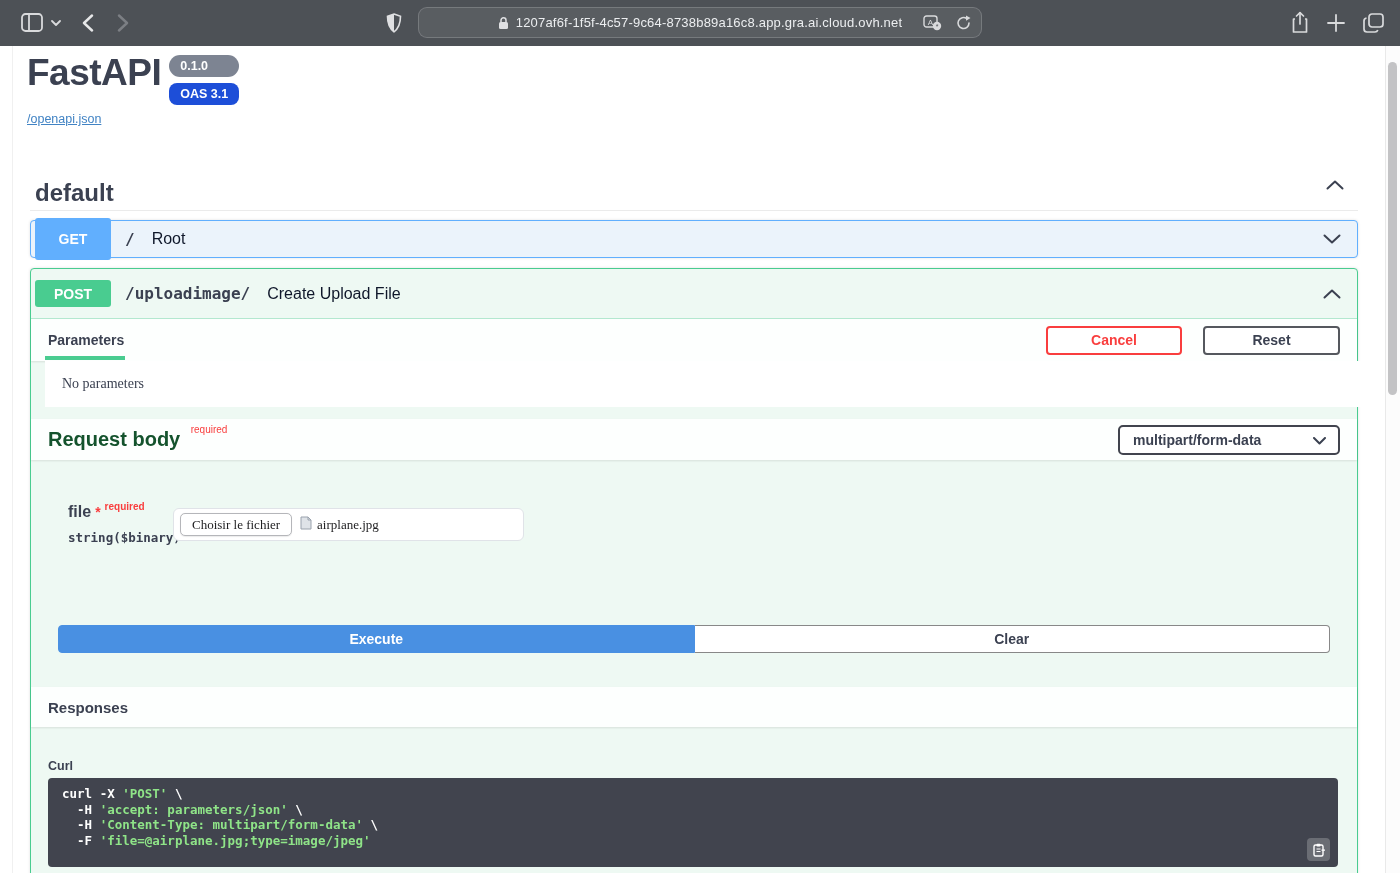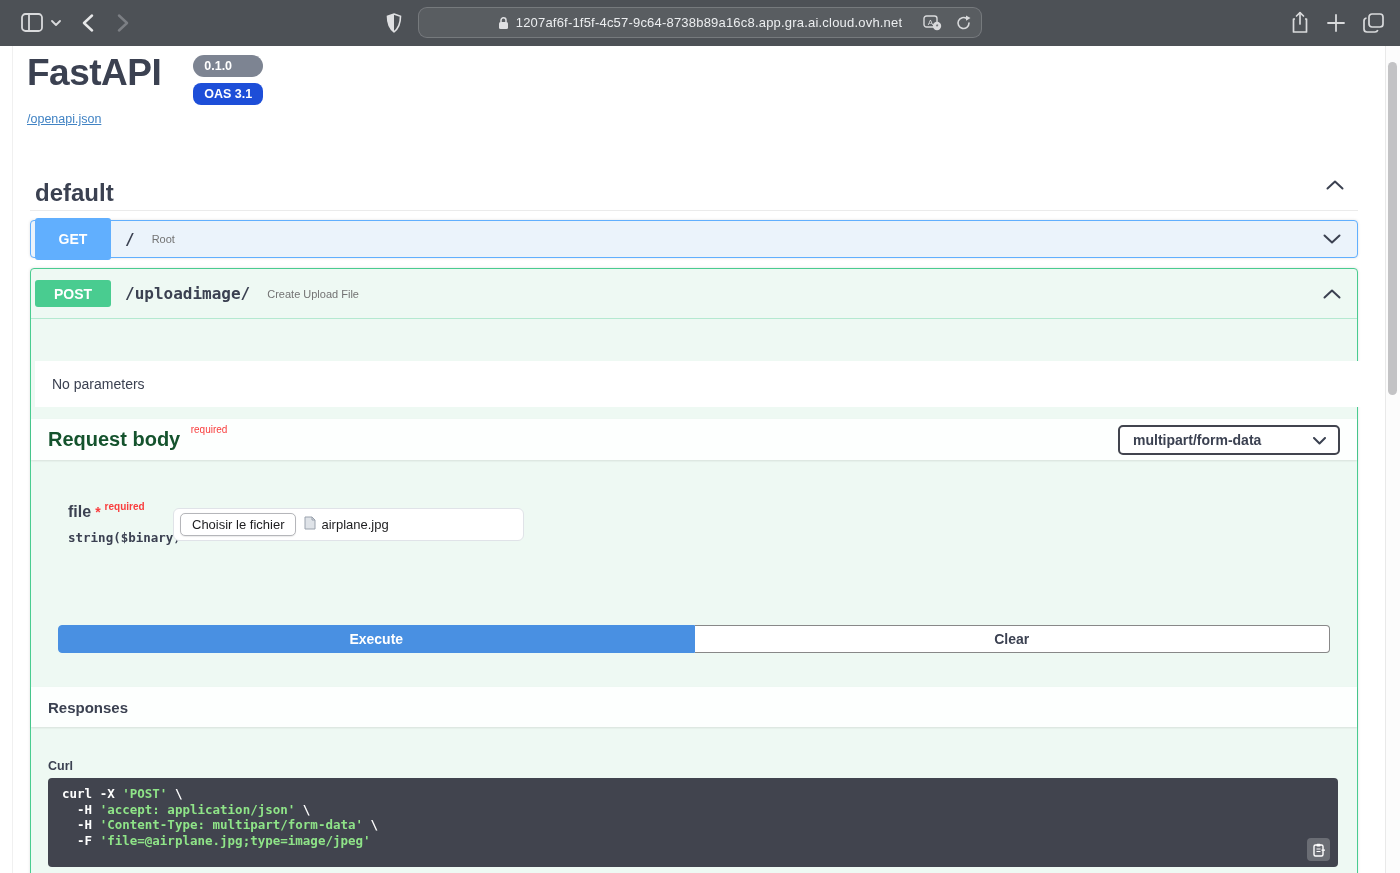--- a/index.html
+++ b/index.html
@@ -18,21 +18,21 @@
   .url-right { position:absolute; right:10px; top:0; height:100%; display:flex; align-items:center; gap:14px; }
 
   
   .page { position:absolute; left:0; top:46px; width:1400px; height:827px; background:#fff; overflow:hidden; }
   .left-edge { position:absolute; left:12px; top:0; bottom:0; width:1px; background:rgba(0,0,0,.06); }
   .scroll-track { position:absolute; right:0; top:0; bottom:0; width:15px; background:#fcfcfc; border-left:1px solid #e9e9e9; }
   .scroll-thumb { position:absolute; right:3px; top:16px; width:9px; height:333px; background:#c3c3c5; border-radius:5px; }
 
   
   .info { position:absolute; left:27px; top:6px; }
-  .title-row { display:flex; align-items:flex-start;gap:24px; }
+  .title-row { display:flex; align-items:flex-start; }
   .api-title { font-size:37px; font-weight:bold; color:#3b4151; line-height:42px; letter-spacing:-.5px; }
   .badges { display:flex; gap:6px; margin-left:8px; margin-top:3px;flex-direction:column; }
   .pill { border-radius:57px; padding:3px 11px; font-size:12.5px; font-weight:bold; color:#fff; line-height:16px; }
   .pill-version { background:#7d8492; }
   .pill-oas { background:#1d4ed8;border-radius:8px; }
   .spec-link { display:inline-block; margin-top:7px; font-size:12.5px; color:#4183c4; text-decoration:underline; cursor:pointer; }
 
   
   .tag-row { position:absolute; left:30px; top:114px; width:1328px; height:51px;
              border-bottom:1px solid #ebebeb; display:flex; align-items:center; justify-content:space-between;
@@ -48,59 +48,59 @@
   .opblock-post { top:222px; height:640px; background:#eef9f3; border:1px solid #49cc90;
                   box-shadow:0 0 3px rgba(0,0,0,.12); }
   .summary { display:flex; align-items:center; padding:0 16px 0 4px; cursor:pointer; }
   .summary-get { height:36px; }
   .summary-post { height:50px; border-bottom:1px solid rgba(73,204,144,.35); }
   .method-badge { width:76px; height:27px; border-radius:3px; color:#fff; font-weight:bold; font-size:14px;
                   display:flex; align-items:center; justify-content:center; }
   .badge-get { background:#61affe; height:42px; }
   .badge-post { background:#49cc90; }
   .op-path { font-family:"DejaVu Sans Mono", monospace; font-weight:bold; font-size:16px; color:#3b4151; margin-left:14px; }
-  .op-desc { font-size:11px; color:#737373; margin-left:17px; }
+  .op-desc { font-size:16px; color:#0f172a; margin-left:17px; }
   .summary .spacer { flex:1; }
 
   
   .sec-header { position:absolute; left:0; width:100%; background:rgba(255,255,255,.88);
                 box-shadow:0 1px 2px rgba(0,0,0,.10); display:flex; align-items:center;
                 justify-content:space-between; padding:0 17px; }
   .sh-params { top:50px; height:42px; }
   .sh-reqbody { top:150px; height:41px; }
   .sh-responses { top:418px; height:40px; }
 
   .tab-param { position:relative; font-size:14px; font-weight:bold; color:#3b4151; padding-bottom:0; cursor:pointer; }
   .tab-param .underline { position:absolute; left:-3px; bottom:-12px; width:80px; height:4px; background:#49cc90; }
 
   .hdr-btns { display:flex; gap:21px; }
   .btn { height:29px; border-radius:4px; background:#fff; font-size:14px; font-weight:bold;
          display:flex; align-items:center; justify-content:center; cursor:pointer; }
   .btn-cancel { width:136px; border:2px solid #f93e3e; color:#f93e3e; }
   .btn-reset { width:137px; border:2px solid #55585e; color:#3b4151; }
 
-  .no-params { position:absolute; left:4px; top:92px; width:100%; height:46px; background:#fff;
-               display:flex; align-items:center; padding:0 17px; font-size:14px; color:#3b4151; }
+  .no-params { position:absolute; left:14px; top:92px; width:100%; height:46px; background:#fff;
+               display:flex; align-items:center; padding:0 17px; font-size:14px; color:#3b4151;font-family:Liberation Serif, serif; }
 
   .rb-label { font-size:20px; font-weight:bold; color:#14532d; }
   .rb-required { font-size:10px; color:#f93e3e; vertical-align:top; position:relative; top:-4px; margin-left:6px; }
 
   .ct-select { width:222px; height:30px; background:#fff; border:2px solid #41444e; border-radius:5px;
                display:flex; align-items:center; justify-content:space-between; padding:0 12px 0 13px;
                font-size:14px; font-weight:bold; color:#3b4151; cursor:pointer; }
 
   
   .file-row { position:absolute; left:37px; top:234px; display:flex; }
   .file-label-col { width:105px; }
   .file-name-line { font-size:16px; font-weight:bold; color:#3b4151; }
   .req-star { color:#f93e3e; font-size:14px; margin-left:4px; }
   .req-word { color:#f93e3e; font-size:10px; vertical-align:top; position:relative; top:-2px; margin-left:4px; font-weight:bold; }
   .file-type { font-family:"DejaVu Sans Mono", monospace; font-size:12.5px; font-weight:600; color:#3b4151; margin-top:9px; }
   .file-input { width:351px; height:33px; margin-top:5px; background:#fff; border:1px solid #e0e3e8; border-radius:6px;
-                display:flex; align-items:center; padding:0 6px; gap:8px; }
+                display:flex; align-items:center; padding:0 6px; gap:8px;font-family:Liberation Serif, serif; }
   .choose-btn { height:23px; padding:0 11px; background:#fff; border:1px solid #b5b6ba; border-radius:5px;
                 font-size:13px; color:#1d1d1f; display:flex; align-items:center; cursor:pointer;
                 box-shadow:0 .5px 1px rgba(0,0,0,.08); }
   .file-chosen { display:flex; align-items:center; gap:5px; font-size:13px; color:#1d1d1f; }
 
   
   .exec-row { position:absolute; left:27px; top:356px; width:1272px; height:28px; display:flex; }
   .btn-execute { flex:1; background:#4990e2; border:1px solid #4990e2; border-radius:4px 0 0 4px;
                  color:#fff; font-weight:bold; font-size:14px; display:flex; align-items:center; justify-content:center; cursor:pointer; }
   .btn-clear { flex:1; background:#fff; border:1px solid #888; border-left:none; border-radius:0 4px 4px 0;
@@ -246,20 +246,30 @@
       <span class="op-path">/uploadimage/</span>
       <span class="op-desc">Create Upload File</span>
       <span class="spacer"></span>
       <span>
         <svg class="chev" width="18" height="10" viewBox="0 0 18 10">
             <polyline points="1.5,8.5 9,1.5 16.5,8.5" fill="none" stroke="#3b4151" stroke-width="2" stroke-linecap="round" stroke-linejoin="round"></polyline>
           </svg>
       </span>
     </div>
 
+    <div class="sec-header sh-params">
+      <span class="tab-param">
+        <span>Parameters</span>
+        <span class="underline"></span>
+      </span>
+      <span class="hdr-btns">
+        <span class="btn btn-cancel">Cancel</span>
+        <span class="btn btn-reset">Reset</span>
+      </span>
+    </div>
 
     <div class="no-params">No parameters</div>
 
     <div class="sec-header sh-reqbody">
       <span>
         <span class="rb-label">Request body</span>
         <span class="rb-required">required</span>
       </span>
       <span class="ct-select">
         <span>multipart/form-data</span>
@@ -298,21 +308,21 @@
     </div>
 
     <div class="sec-header sh-responses">
       <span class="resp-label">Responses</span>
     </div>
 
     <div class="curl-label">Curl</div>
     <div class="curl-block">
       <div id="curl-code">
           <div class="curl-line"><span class="c-cmd">curl</span><span class="c-plain"> -X </span><span class="c-str">'POST'</span><span class="c-plain"> \</span></div>
-          <div class="curl-line"><span class="c-plain">  -H </span><span class="c-str">'accept: application/json'</span><span class="c-plain"> \</span></div>
+          <div class="curl-line"><span class="c-plain">  -H </span><span class="c-str">'accept: parameters/json'</span><span class="c-plain"> \</span></div>
           <div class="curl-line"><span class="c-plain">  -H </span><span class="c-str">'Content-Type: multipart/form-data'</span><span class="c-plain"> \</span></div>
           <div class="curl-line"><span class="c-plain">  -F </span><span class="c-str">'file=@airplane.jpg;type=image/jpeg'</span></div>
         </div>
       <span class="copy-btn">
         <svg width="13" height="14" viewBox="0 0 13 14">
             <rect x="2" y="2" width="9" height="11" rx="1.5" fill="none" stroke="#ffffff" stroke-width="1.4"></rect>
             <rect x="4.5" y="0.8" width="4" height="2.6" rx="1" fill="#ffffff"></rect>
             <line x1="4.5" y1="6" x2="8.5" y2="6" stroke="#ffffff" stroke-width="1.2"></line>
             <line x1="4.5" y1="8.5" x2="8.5" y2="8.5" stroke="#ffffff" stroke-width="1.2"></line>
             <polyline points="13,7.2 9.5,7.2" stroke="#ffffff" stroke-width="1.2"></polyline>

